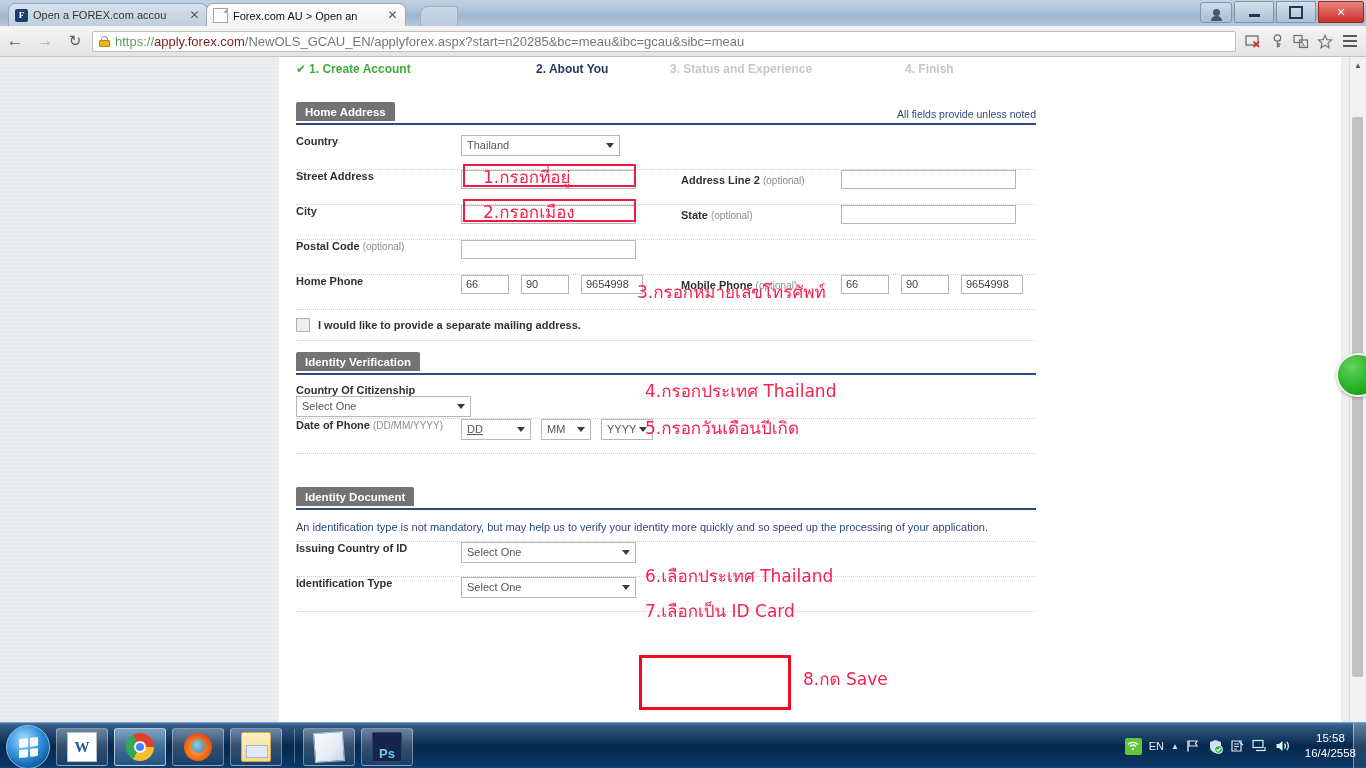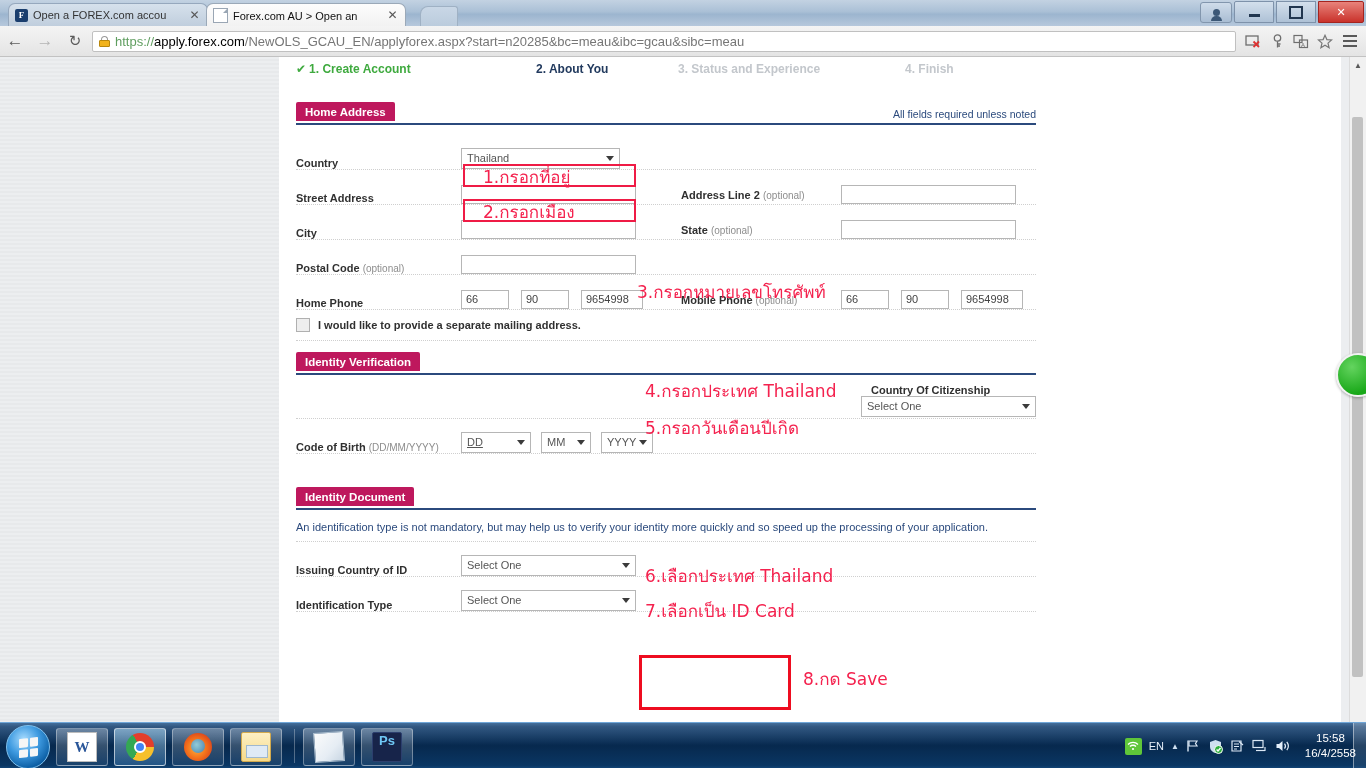--- a/index.html
+++ b/index.html
@@ -99,21 +99,21 @@
     position:absolute;left:0;bottom:0;width:11px;height:7px;background:#f2b31c;
     border:1px solid #b9870c;box-sizing:border-box;border-radius:1px;
   }
   .lockwarn .shackle{
     position:absolute;left:2px;top:0;width:7px;height:6px;border:1.5px solid #9a9a9a;
     border-bottom:none;border-radius:4px 4px 0 0;box-sizing:border-box;
   }
   .url{font-size:13px;color:#3d3d3d;white-space:nowrap;overflow:hidden;
     font-family:"Liberation Sans",sans-serif;}
   .url .scheme{color:#5f9e5f;}
-  .url .host{color:#000000;}
+  .url .host{color:#7f1d1d;}
   .url .rest{color:#767676;}
   .toolicons{display:flex;align-items:center;gap:2px;padding-right:4px;}
   .tbicon{width:22px;height:22px;display:flex;align-items:center;justify-content:center;}
   .menuicon{width:24px;height:22px;display:flex;flex-direction:column;
     align-items:center;justify-content:center;gap:3px;}
   .menuicon i{display:block;width:14px;height:2px;background:#595959;}
 
   
   #viewport{position:absolute;left:0;top:57px;width:1366px;height:665px;
     background:#eceef0;overflow:hidden;}
@@ -143,29 +143,29 @@
   .step.done{color:#3faa3f;}
   .step.active{color:#223a5e;}
   .step.todo{color:#c3c7cc;}
   .stepcheck{color:#3faa3f;margin-right:3px;}
 
   .section{position:absolute;left:17px;width:740px;}
   .sectionhead{
     position:relative;height:21px;border-bottom:2px solid #2b4a7d;
   }
   .sectiontab{
-    position:absolute;left:0;top:0;height:19px;background:#be185d;color:#fff;
+    position:absolute;left:0;top:0;height:19px;background:#737373;color:#fff;
     font-size:11.5px;font-weight:bold;padding:0 9px;display:flex;align-items:center;
     border-radius:2px 2px 0 0;
   }
   .sectionnote{
     position:absolute;right:0;bottom:3px;font-size:10.5px;color:#2b4a7d;
   }
   .row{
-    position:relative;border-bottom:1px dotted #cfcfcf;display:flex;align-items:flex-end;
+    position:relative;border-bottom:1px dotted #cfcfcf;display:flex;align-items:flex-start;
     height:34px;
   }
   .lbl{font-size:11px;font-weight:bold;color:#303030;width:165px;flex:0 0 auto;}
   .lbl .opt{font-weight:normal;color:#8d8d8d;font-size:10px;}
   .inp{
     height:19px;border:1px solid #b6b6b6;background:#fff;box-sizing:border-box;
     font-size:11px;color:#444;padding:0 4px;line-height:17px;
   }
   .sel{
     height:21px;border:1px solid #b6b6b6;background:#fff;box-sizing:border-box;
@@ -231,21 +231,21 @@
   .icFF{border-radius:50%;
     background:radial-gradient(circle at 45% 55%,#ffb03a 0%,#f3701b 45%,#d8411c 80%);}
   .icFF:after{content:"";position:absolute;left:7px;top:6px;width:14px;height:14px;
     border-radius:50%;background:radial-gradient(circle at 40% 40%,#7fd4f5,#2b7fc4);opacity:.85;}
   .icFolder{background:linear-gradient(to bottom,#fdf0c4,#f5d98a);
     border:1px solid #d3aa4e;border-radius:2px;}
   .icFolder:after{content:"";position:absolute;left:4px;bottom:3px;width:20px;height:11px;
     background:#dfeaf6;border:1px solid #9fb8cf;}
   .icNote{background:linear-gradient(135deg,#fbfbfb 0%,#e6edf4 60%,#c8d6e3 100%);
     border:1px solid #a9bccd;transform:rotate(-4deg);}
-  .icPs{background:#17244a;border:1px solid #2c3f6e;display:flex;align-items:flex-start;
+  .icPs{background:#17244a;border:1px solid #2c3f6e;display:flex;align-items:flex-end;
     justify-content:center;border-radius:2px;}
   .icPs b{color:#6fc7f5;font-size:13px;font-family:"Liberation Sans",sans-serif;}
   .tray{position:absolute;right:4px;top:0;height:46px;display:flex;align-items:center;gap:7px;}
   .trayitem{color:#e7f0fa;font-size:11px;display:flex;align-items:center;}
   .wifi{width:17px;height:17px;background:#5fc639;border-radius:2px;
     display:flex;align-items:center;justify-content:center;color:#fff;font-size:11px;}
   .clock{color:#fff;font-size:11.5px;text-align:center;line-height:15px;padding:0 6px;}
   .showdesk{position:absolute;right:0;top:0;width:12px;height:46px;
     background:linear-gradient(to bottom,rgba(255,255,255,.2),rgba(255,255,255,.05));
     border-left:1px solid rgba(255,255,255,.45);}
@@ -339,32 +339,32 @@
 
     <div id="page">
 
       <div class="steps">
         <div class="step done" style="left:0px;">
           <span class="stepcheck">✔</span><span>1. Create Account</span>
         </div>
         <div class="step active" style="left:240px;">
           <span>2. About You</span>
         </div>
-        <div class="step todo" style="left:382px;">
+        <div class="step todo" style="left:374px;">
           <span>3. Status and Experience</span>
         </div>
         <div class="step todo" style="left:609px;">
           <span>4. Finish</span>
         </div>
       </div>
 
       <div class="section" style="top:45px;">
         <div class="sectionhead">
           <div class="sectiontab">Home Address</div>
-          <div class="sectionnote">All fields required unless noted</div>
+          <div class="sectionnote">All fields provide unless noted</div>
         </div>
 
         <div class="row" style="margin-top:10px;">
           <div class="lbl">Country</div>
           <div class="sel" style="width:159px;">
             <span>Thailand</span>
             <span class="caret"></span>
           </div>
         </div>
 
@@ -417,21 +417,21 @@
 
         <div class="row" style="margin-top:9px;flex-direction:column;">
           <div class="lbl">Country Of Citizenship</div>
           <div class="sel" style="width:175px;">
             <span>Select One</span>
             <span class="caret"></span>
           </div>
         </div>
 
         <div class="row">
-          <div class="lbl"><span>Code of Birth</span> <span class="opt">(DD/MM/YYYY)</span></div>
+          <div class="lbl"><span>Date of Phone</span> <span class="opt">(DD/MM/YYYY)</span></div>
           <div class="sel" style="width:70px;text-decoration:underline;">
             <span>DD</span>
             <span class="caret"></span>
           </div>
           <div class="sel" style="width:50px;margin-left:10px;">
             <span>MM</span>
             <span class="caret"></span>
           </div>
           <div class="sel" style="width:52px;margin-left:10px;">
             <span>YYYY</span>

